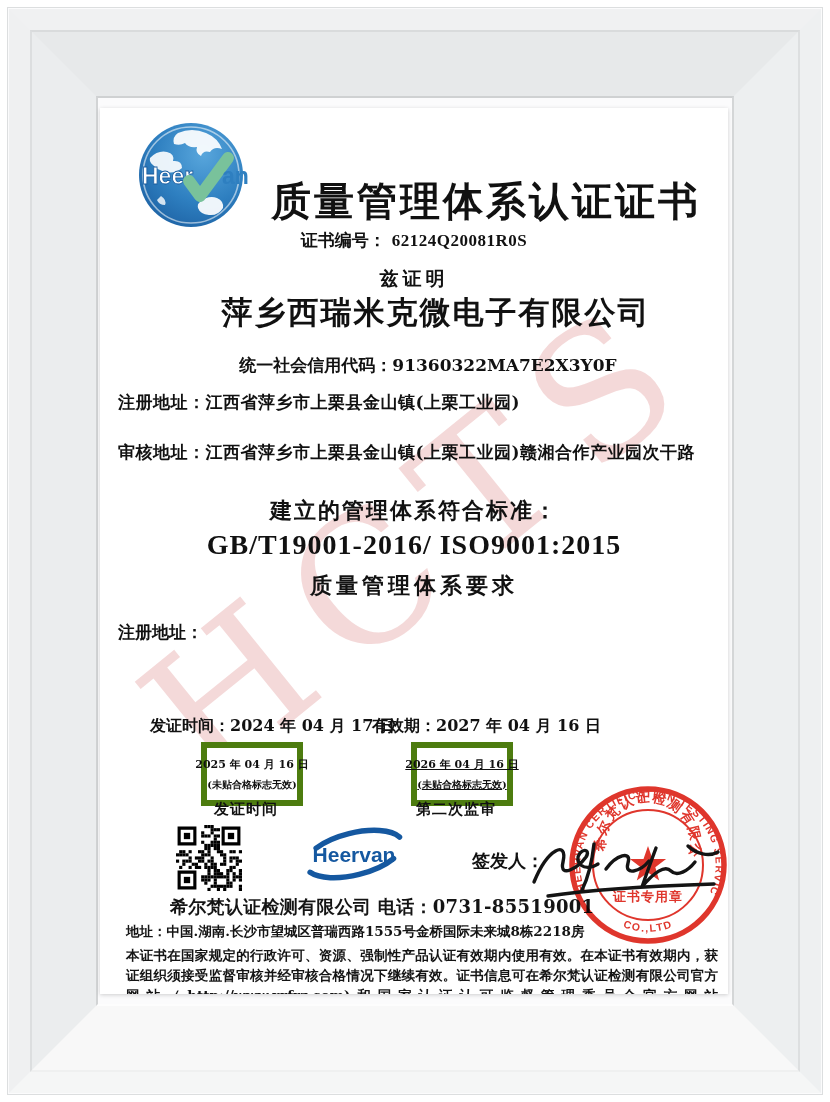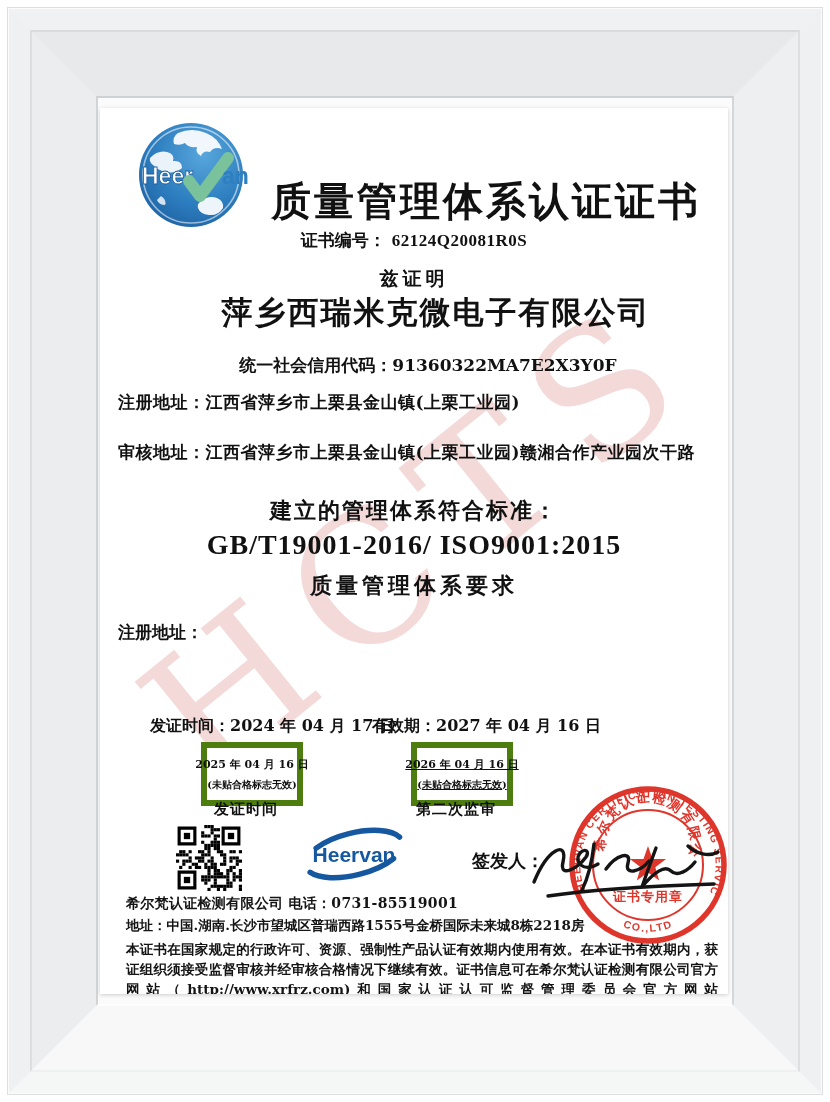--- a/index.html
+++ b/index.html
@@ -46,21 +46,21 @@
   .auditbox .n{font-size:10px;font-weight:bold;white-space:nowrap;}
   .box1{left:101px;top:634px;} .box2{left:311px;top:634px;text-decoration:underline;}
   .auditlabel{top:692px;width:140px;text-align:center;font-size:15px;font-weight:bold;letter-spacing:1px;}
   .al1{left:76px;} .al2{left:286px;}
   .qr{left:76px;top:717px;width:66px;height:66px;}
   .blogo{left:199px;top:716px;width:110px;height:62px;}
   .signer{left:372px;top:741px;font-size:18px;font-weight:bold;white-space:nowrap;}
   .sig{left:428px;top:716px;width:200px;height:92px;z-index:6;}
   .seal{left:467px;top:676px;width:162px;height:162px;z-index:5;opacity:.92;mix-blend-mode:multiply;}
   .footer{left:26px;top:787px;width:592px;font-weight:bold;color:#141414;}
-  .footer .l1{font-size:14px;margin-bottom:4px;letter-spacing:.3px;}
+  .footer .l1{font-size:18px;margin-bottom:4px;letter-spacing:.3px;margin-left:44px;}
   .footer .l2{font-size:13.5px;margin-bottom:4px;}
   .footer .l3{font-size:13.5px;line-height:20px;text-align:justify;}
 </style>
 </head>
 <body>
 
 <div class="stage">
   <div class="f1"></div>
   <div class="f2"></div>
   <div class="f3"></div>

